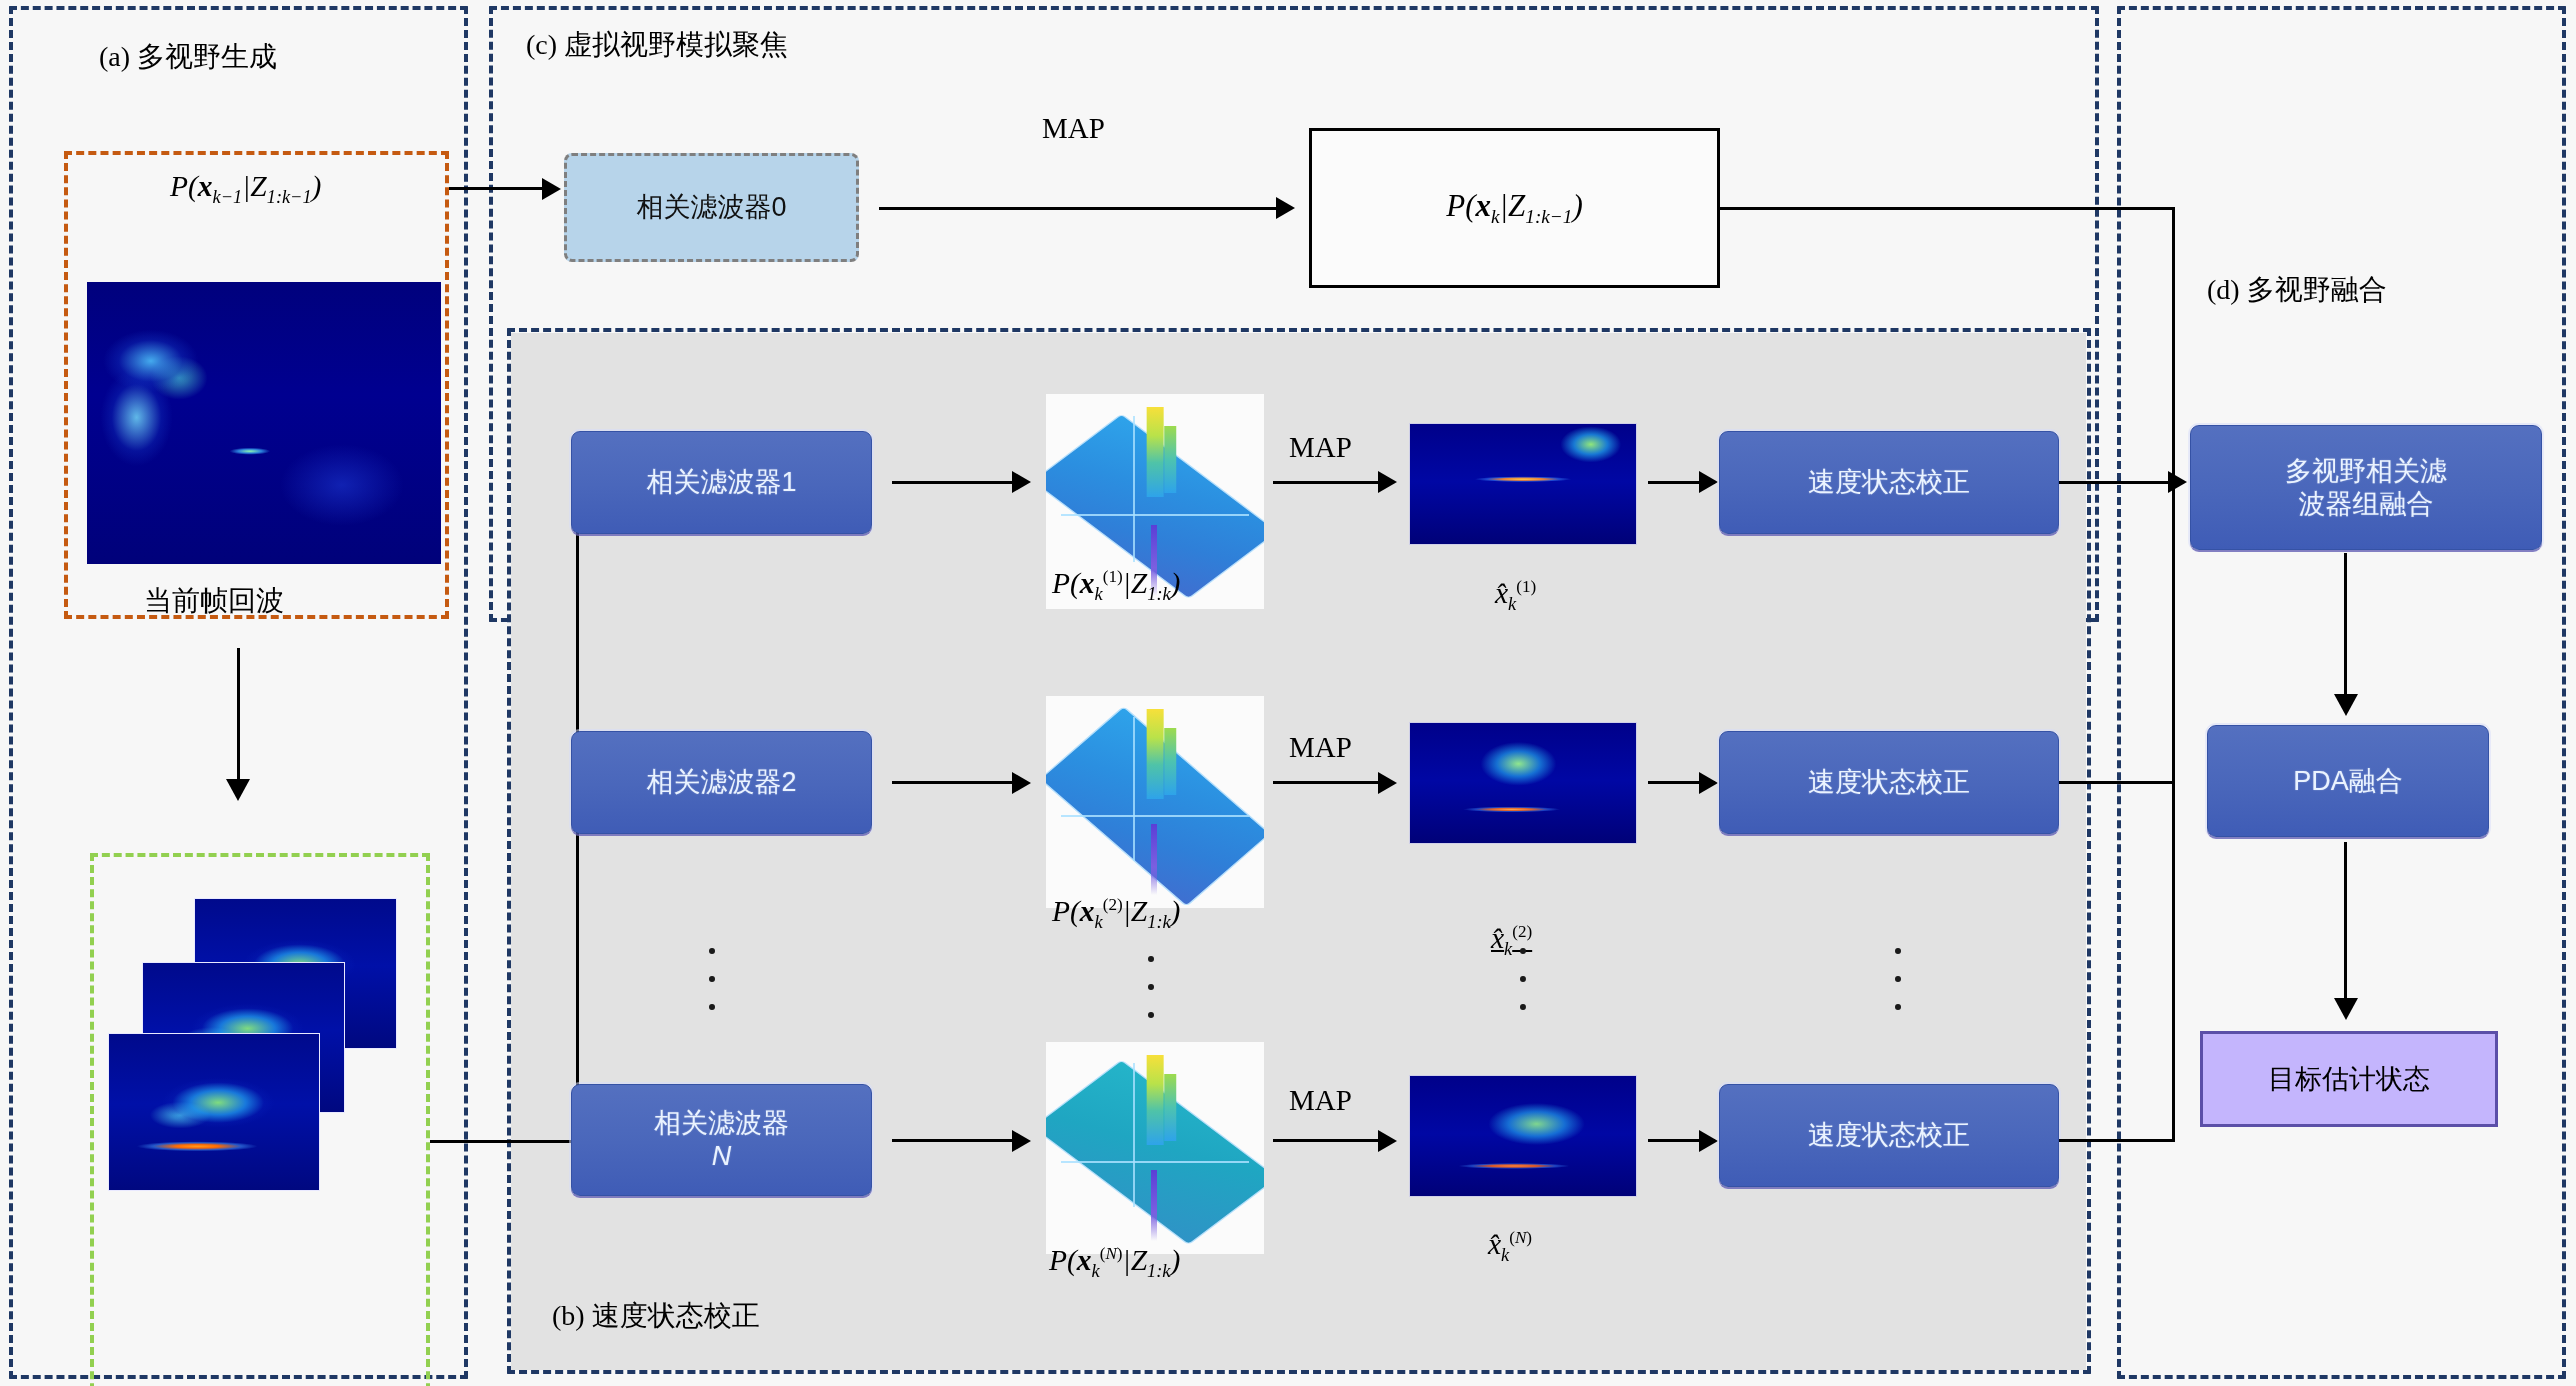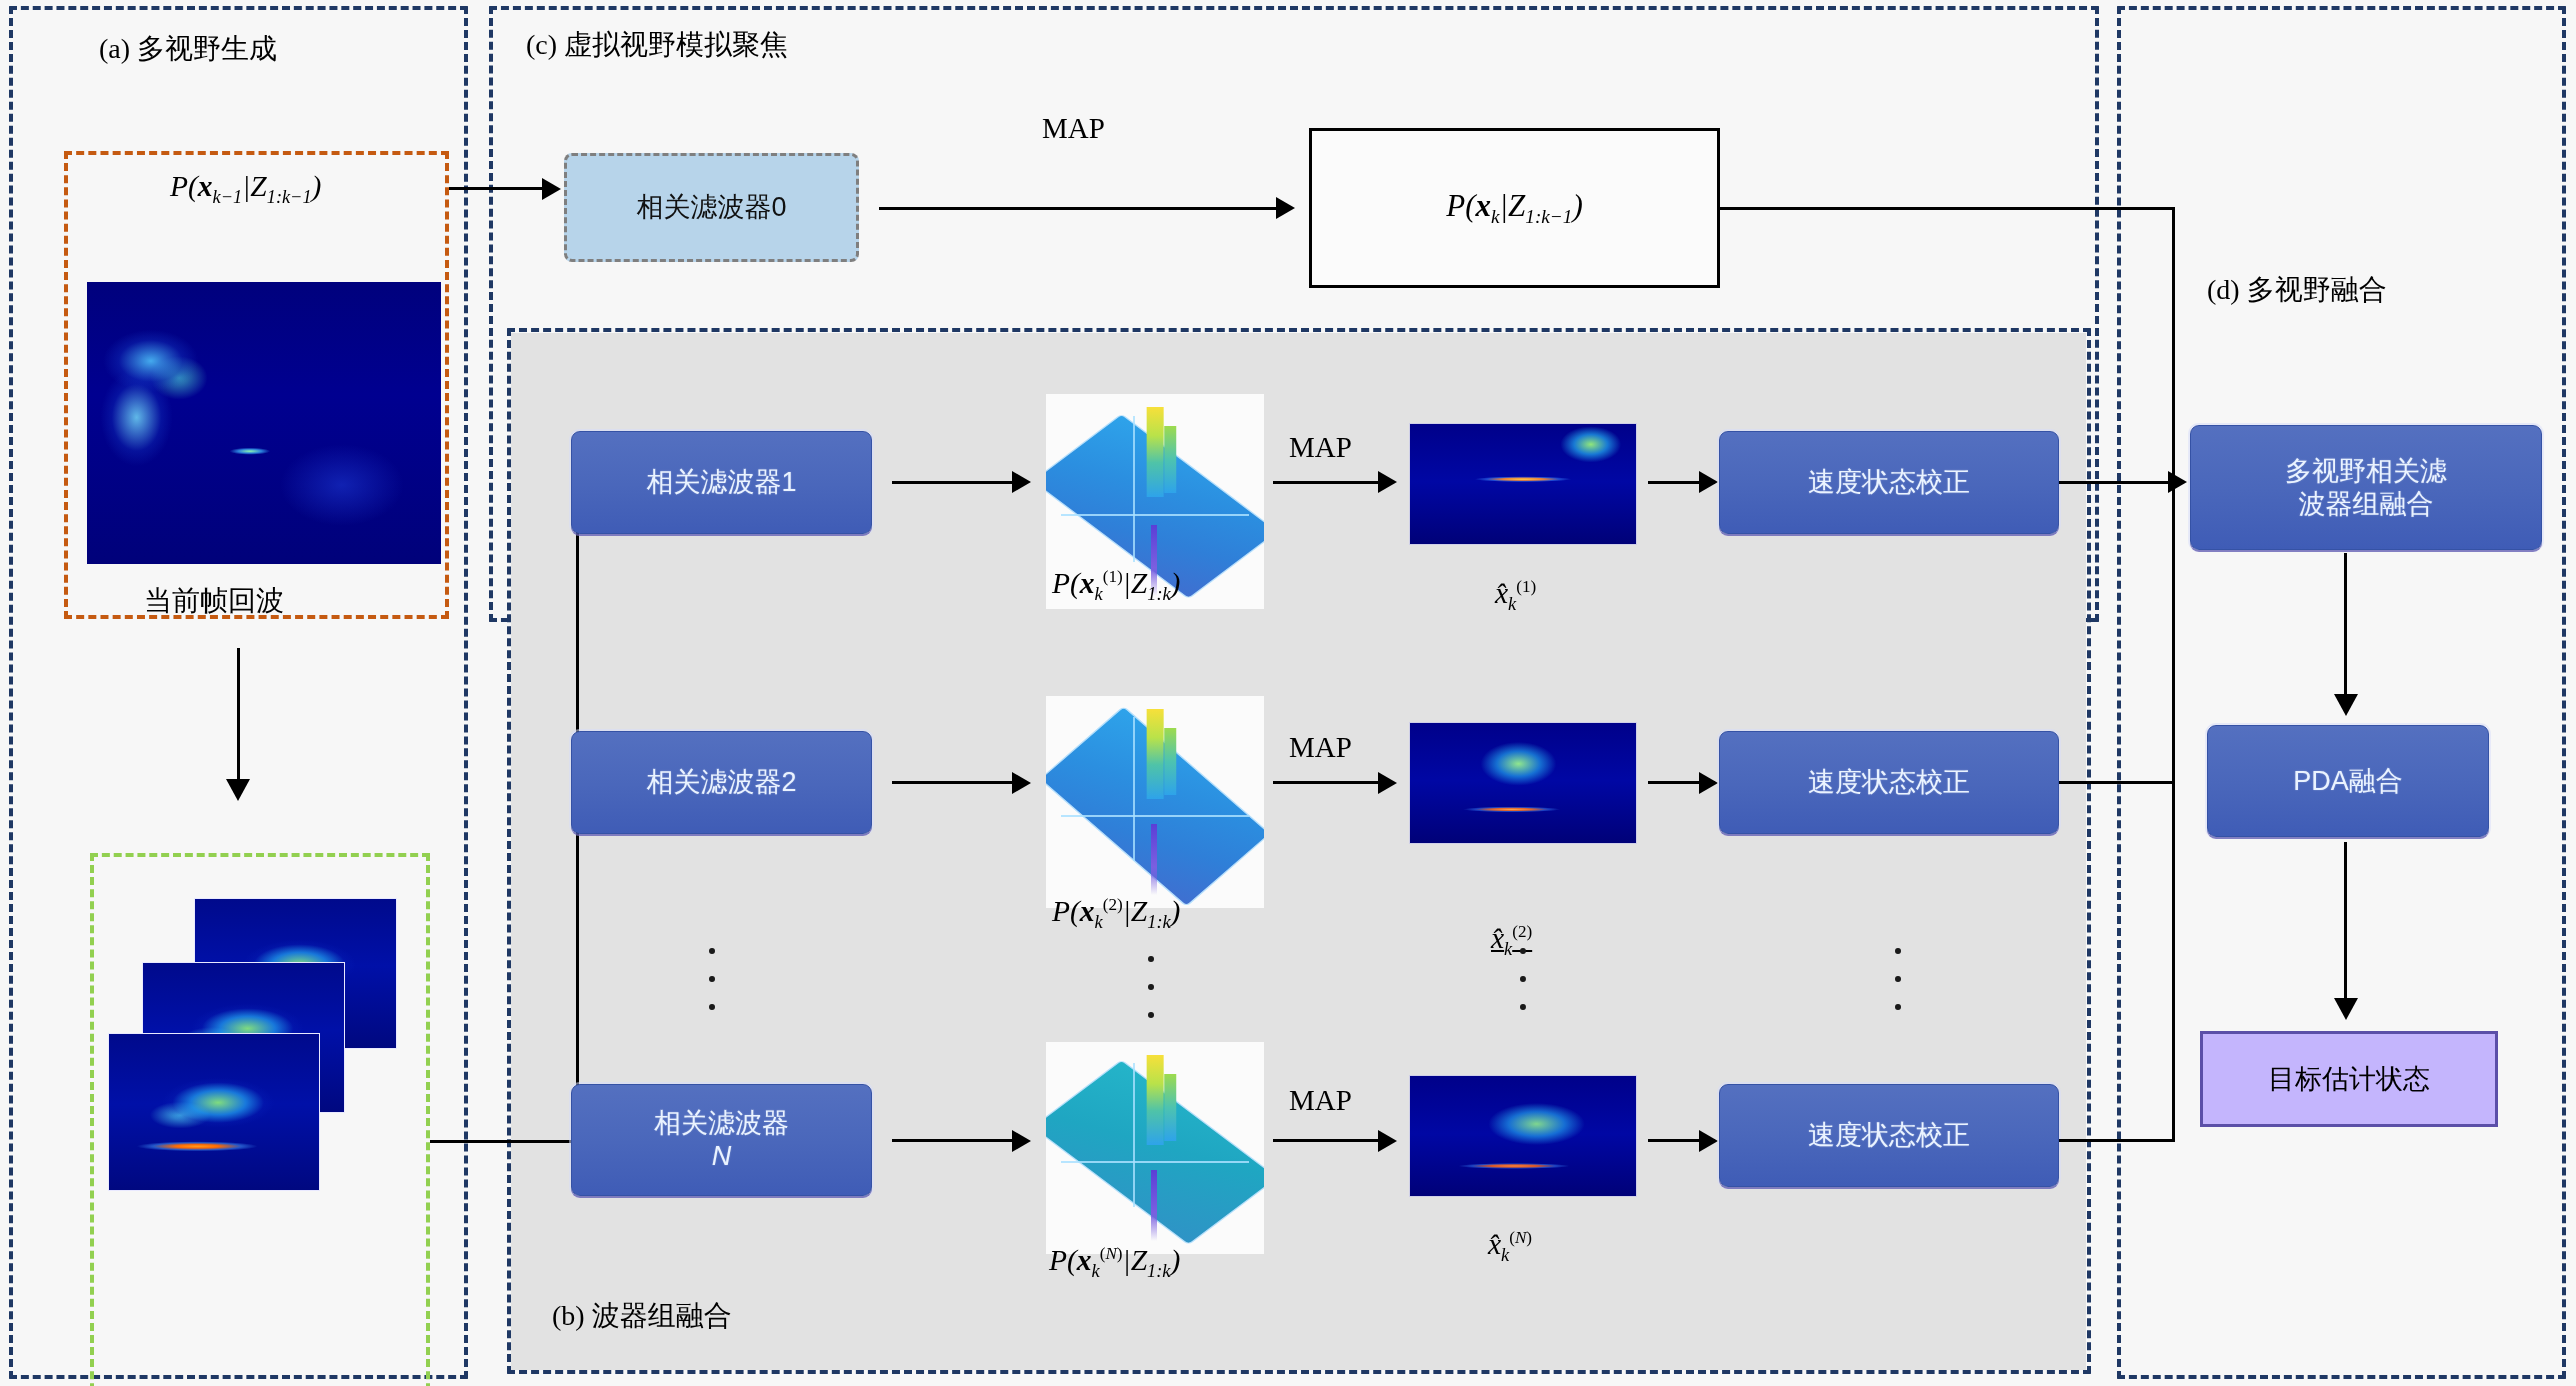--- a/index.html
+++ b/index.html
@@ -34,21 +34,21 @@
     position:absolute;left:90px;top:853px;width:340px;height:731px;
     border:4.5px dashed #92d050;box-sizing:border-box;
   }
 
   
   .caption{
     position:absolute;color:#000;white-space:nowrap;
     font-family:"Liberation Serif","DejaVu Serif",serif;
     font-size:28px;line-height:1;
   }
-  .cap-a{left:99px;top:35px;}
+  .cap-a{left:99px;top:43px;}
   .cap-c{left:526px;top:31px;}
   .cap-b{left:552px;top:1302px;}
   .cap-d{left:2207px;top:276px;}
 
   
   .pbox{
     position:absolute;box-sizing:border-box;
     display:flex;align-items:center;justify-content:center;
     text-align:center;border-radius:9px;
     font-family:"Liberation Sans","DejaVu Sans",sans-serif;
@@ -223,21 +223,21 @@
 <body>
 
 <div class="panel-dash panel-a"></div>
 <div class="panel-dash panel-c"></div>
 <div class="panel-b-fill"></div>
 <div class="panel-dash panel-b"></div>
 <div class="panel-dash panel-d"></div>
 
 <div class="caption cap-a">(a) 多视野生成</div>
 <div class="caption cap-c">(c) 虚拟视野模拟聚焦</div>
-<div class="caption cap-b">(b) 波器组融合</div>
+<div class="caption cap-b">(b) 速度状态校正</div>
 <div class="caption cap-d">(d) 多视野融合</div>
 
 <div class="box-orange"></div>
 <div class="math m-prior">
   <i>P</i>(<b style="font-style:italic">x</b><sub>k−1</sub>|<i>Z</i><sub>1:k−1</sub>)
 </div>
 <div class="heat echo-main">
   
 </div>
 <div class="math m-echo">当前帧回波</div>

